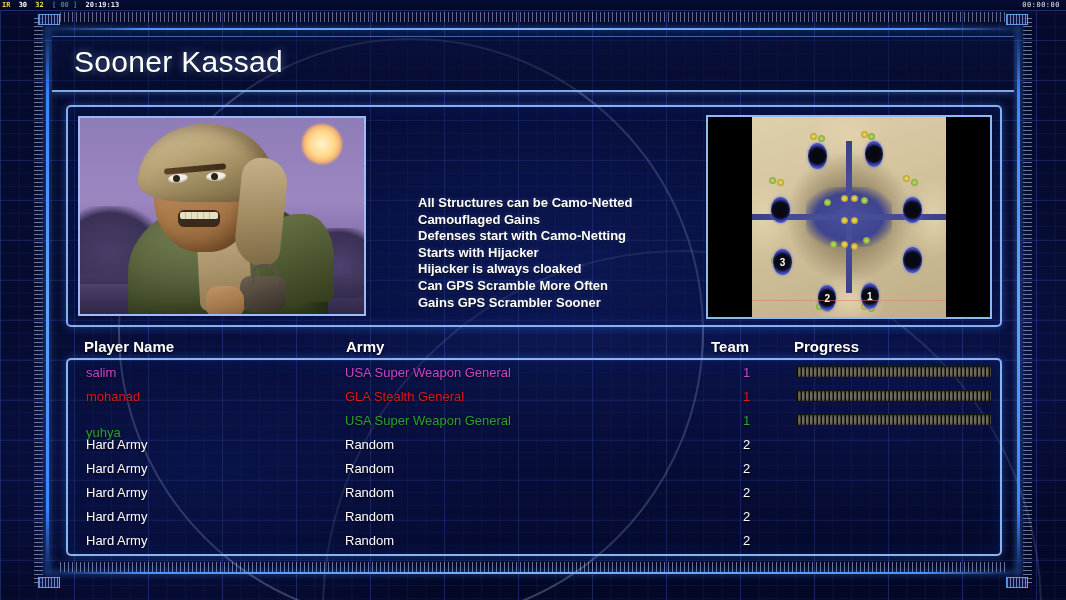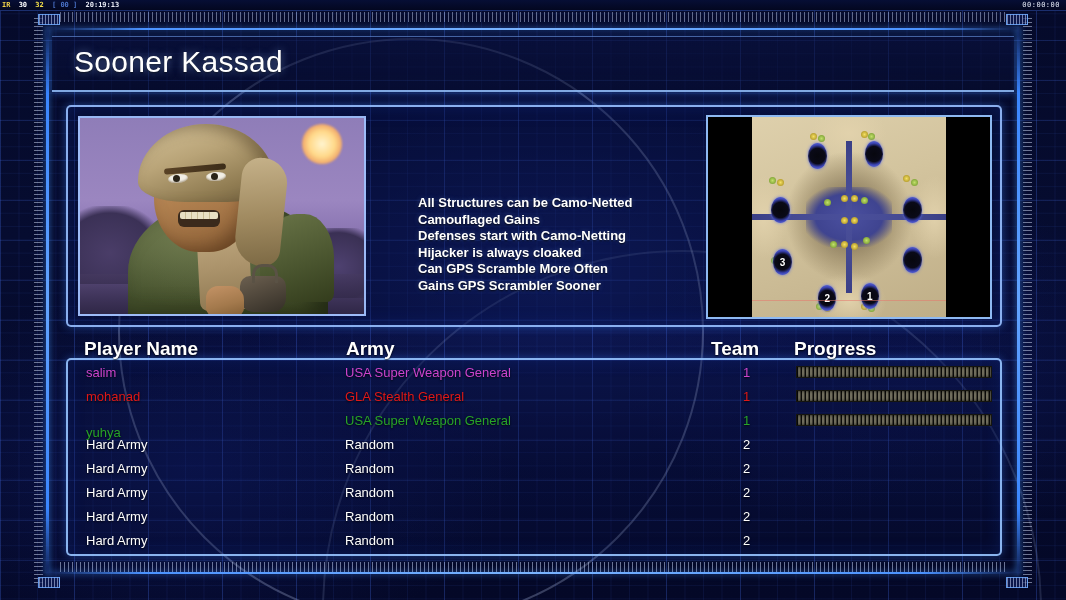--- a/index.html
+++ b/index.html
@@ -344,21 +344,21 @@
     background: rgba(230,120,110,0.55); z-index: 6;
   }
 
   
   .list-header {
     position: absolute; left: 66px; top: 338px; width: 936px; height: 20px;
     z-index: 22;
   }
   .list-header span {
     position: absolute;
-    color: #ffffff; font-size: 19px; font-weight: bold;
+    color: #ffffff; font-size: 15px; font-weight: bold;
     text-shadow: 0 1px 2px rgba(0,0,0,0.85);
   }
   .col-name { left: 18px; }
   .col-army { left: 280px; }
   .col-team { left: 645px; }
   .col-prog { left: 728px; }
 
   .list-panel {
     position: absolute; left: 66px; top: 358px; width: 936px; height: 198px;
     border: 2px solid rgba(150,195,255,0.92);
@@ -465,20 +465,21 @@
         <div class="p-teeth"></div>
       </div>
       <div class="p-teapot"></div>
       <div class="p-hand"></div>
     </div>
 
     <ul class="abilities">
       <li>All Structures can be Camo-Netted</li>
       <li>Camouflaged Gains</li>
       <li>Defenses start with Camo-Netting</li>
+      <li>Starts with Hijacker</li>
       <li>Hijacker is always cloaked</li>
       <li>Can GPS Scramble More Often</li>
       <li>Gains GPS Scrambler Sooner</li>
     </ul>
 
     <div class="minimap-frame">
       <div class="mm-terrain">
         <div class="mm-center"></div>
         <div class="mm-river-h"></div>
         <div class="mm-river-v"></div>

